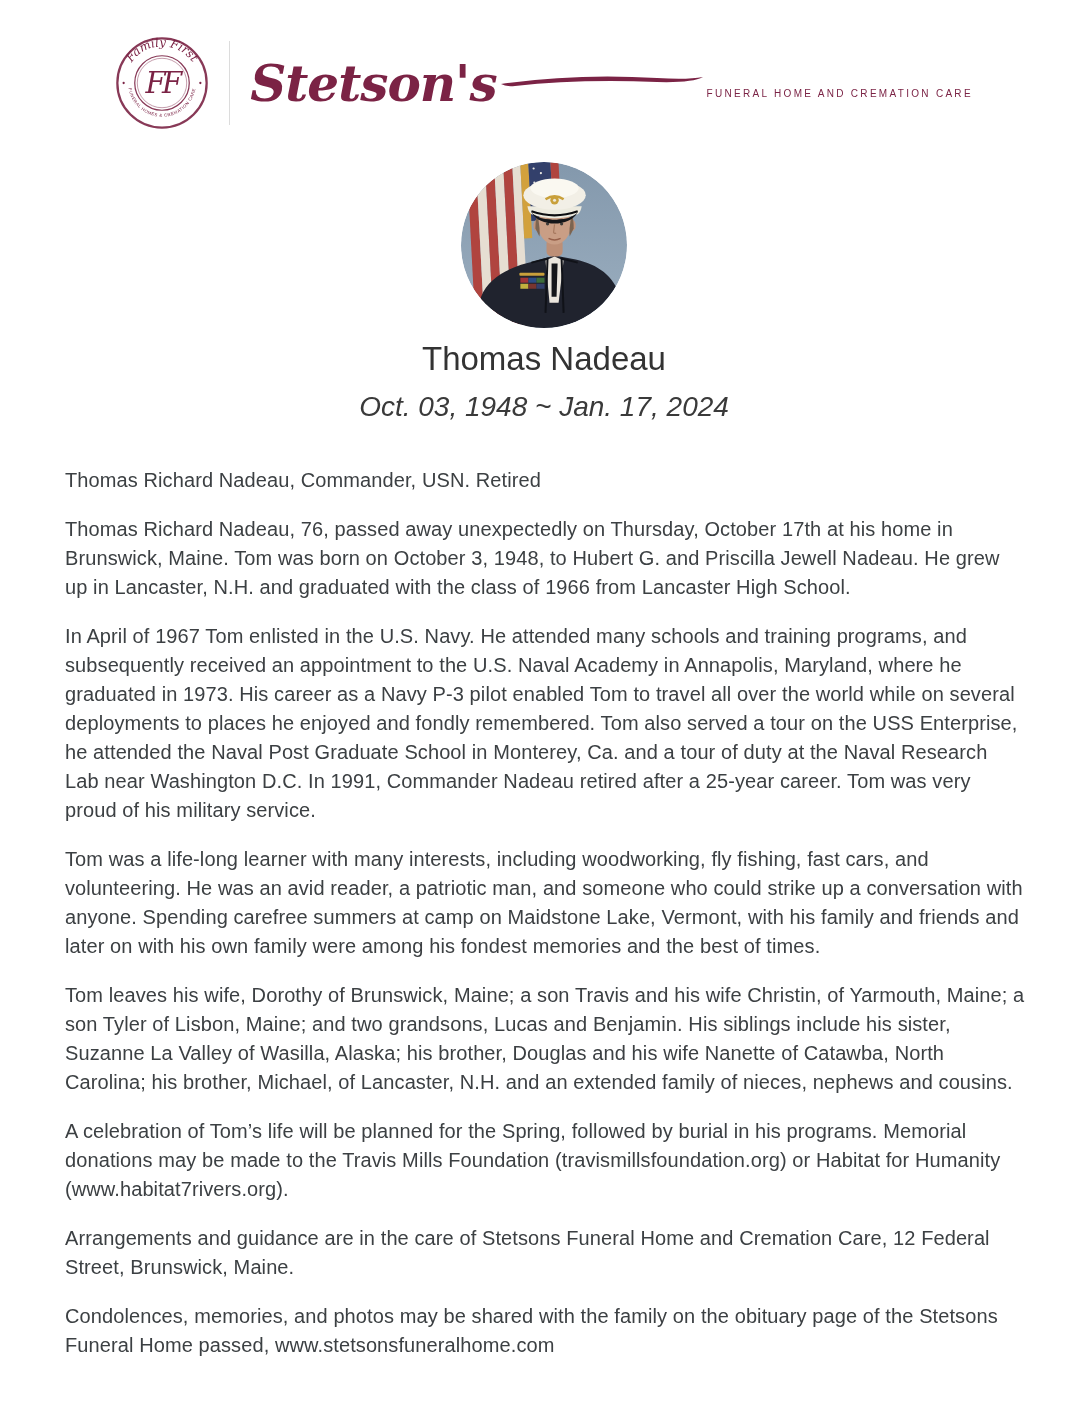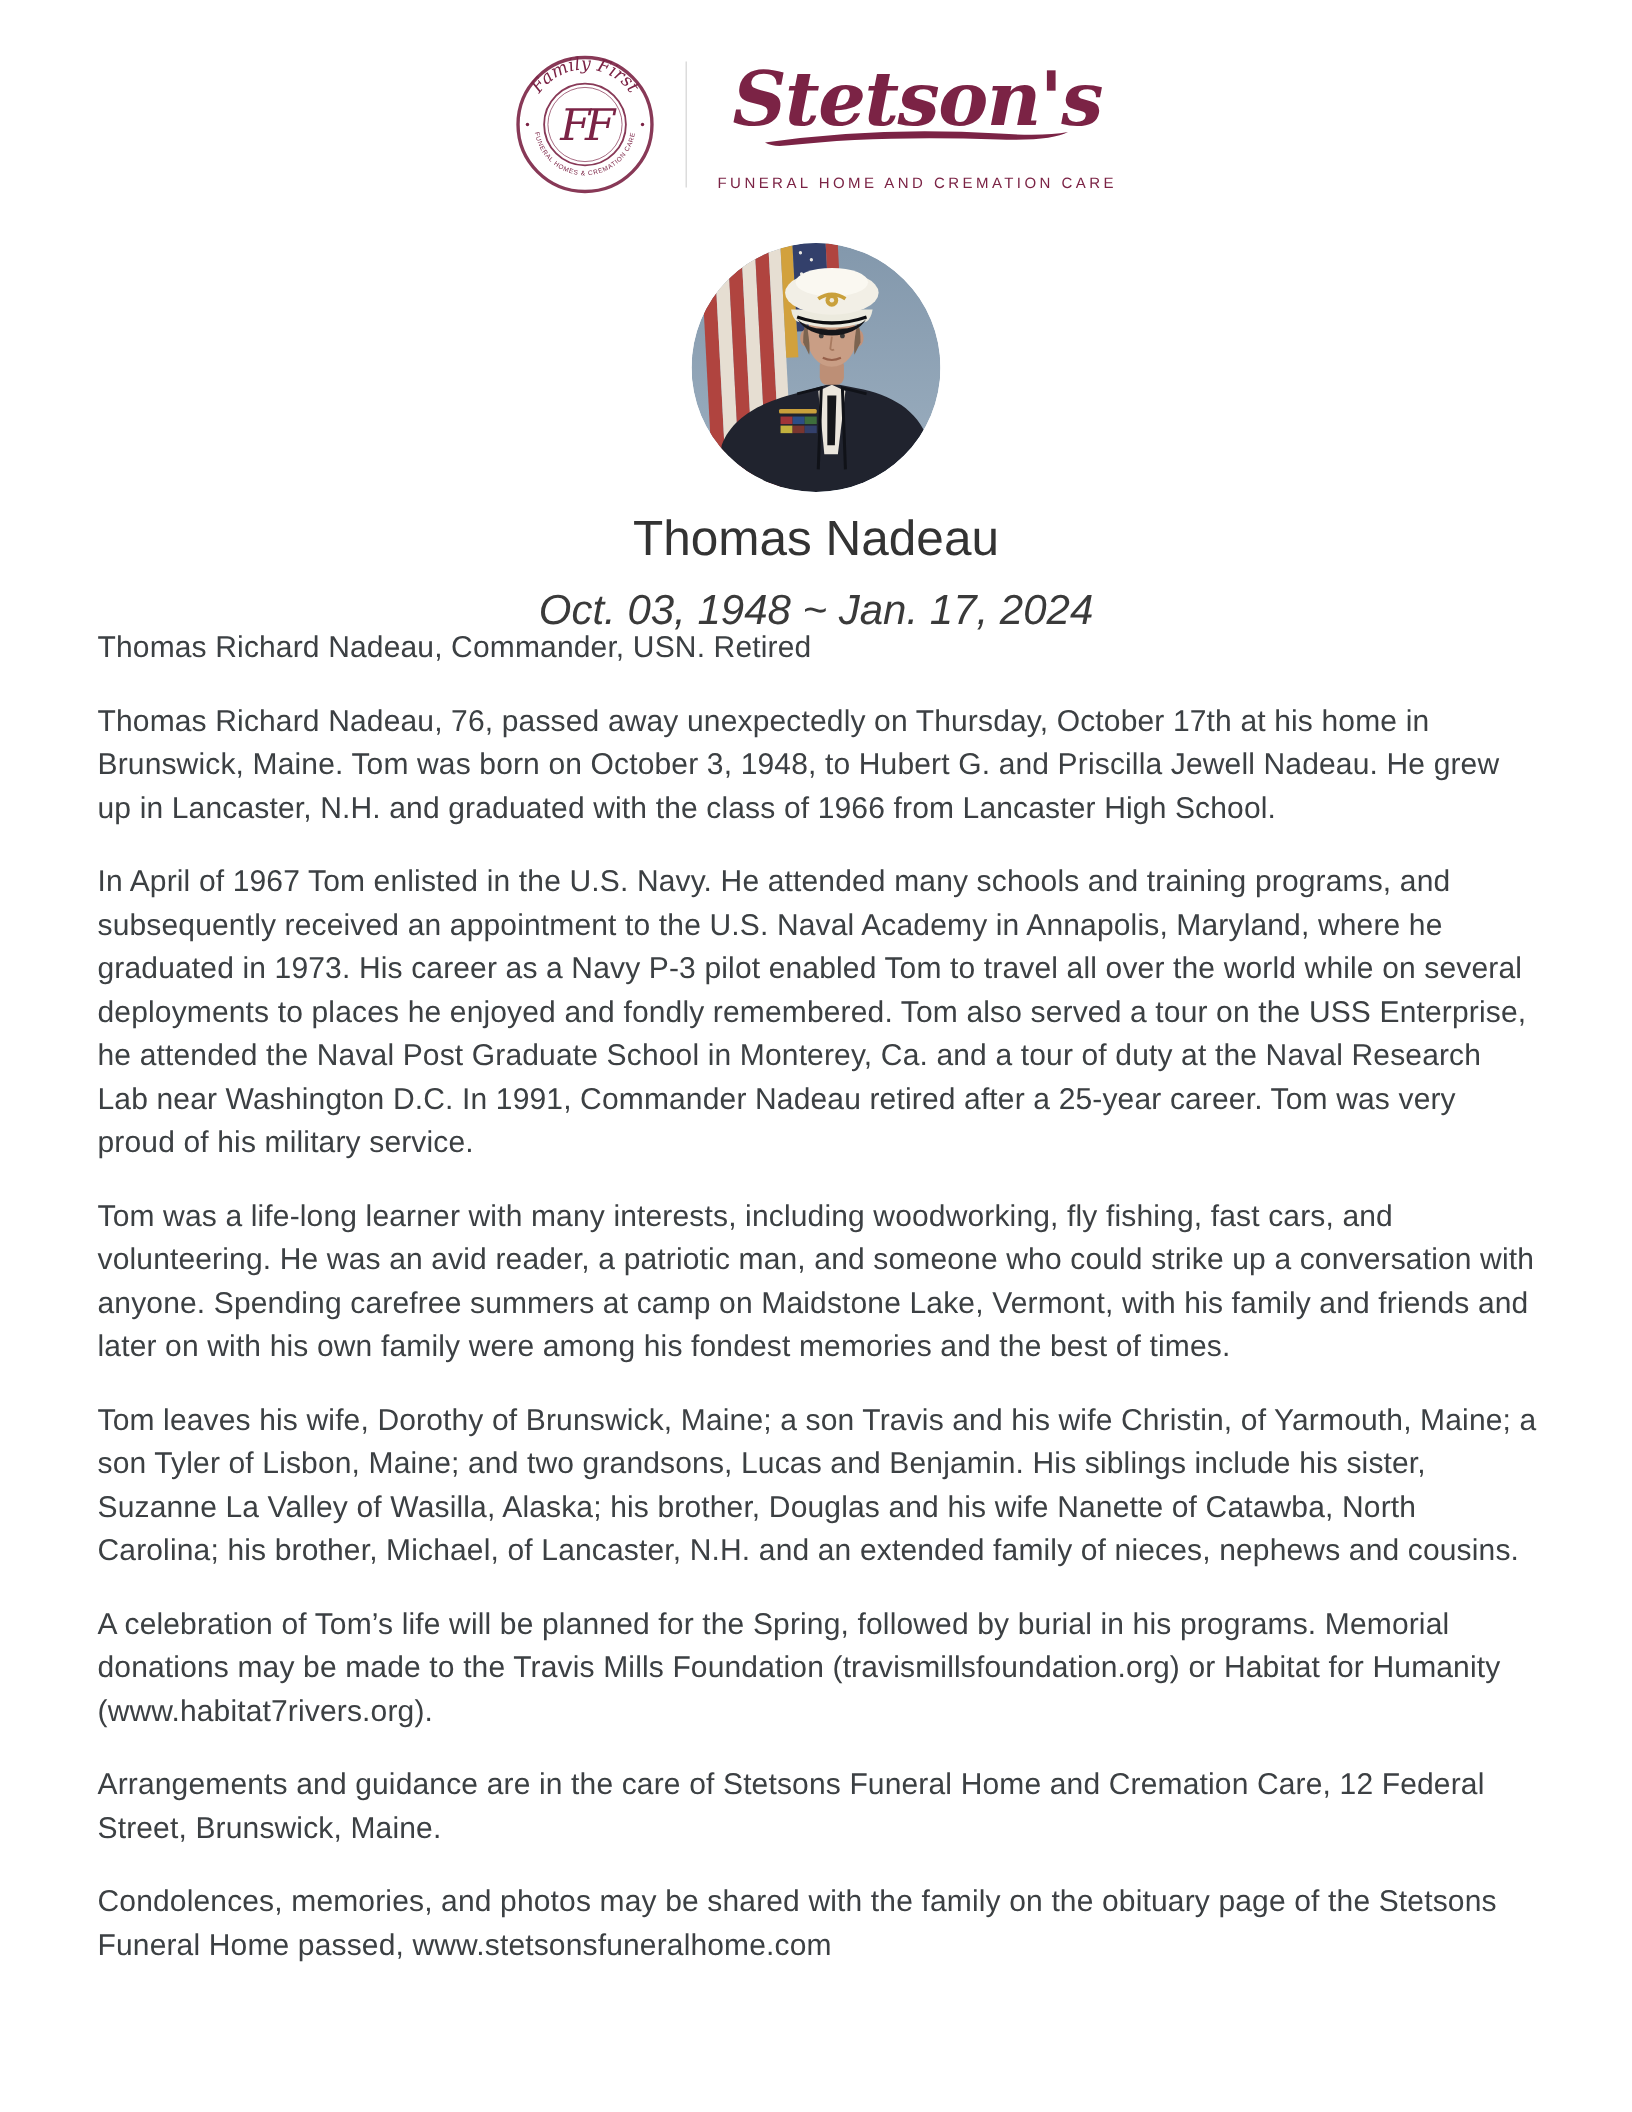--- a/index.html
+++ b/index.html
@@ -16,21 +16,21 @@
   }
 
   
   .header {
     position:absolute; top:36px; left:0; right:0;
     display:flex; justify-content:center; align-items:center; gap:20px;
   }
   .badge-wrap { width:94px; height:94px; flex:0 0 auto; }
   .badge-wrap svg { width:94px; height:94px; display:block; }
   .header-divider { width:1px; height:84px; background:#dcdcdc; flex:0 0 auto; }
-  .brand { display:flex; flex-direction:column; align-items:center; padding-top:2px; }
+  .brand { display:flex; flex-direction:row; align-items:center; padding-top:2px; }
   .brand-name {
     font-family:"DejaVu Serif", serif;
     font-style:italic; font-weight:bold;
     font-size:50px; line-height:1.05;
     color:var(--accent);
     letter-spacing:-1px;
   }
   .brand-swash { display:block; margin-top:-6px; }
   .brand-tagline {
     margin-top:19px;
@@ -57,21 +57,21 @@
   .obit-dates {
     position:absolute; top:390px; left:0; right:0;
     text-align:center;
     font-style:italic;
     font-size:28px; line-height:34px;
     color:#3a3a3a;
   }
 
   
   .obit-body {
-    position:absolute; top:418px; left:65px; width:960px;
+    position:absolute; top:466px; left:65px; width:960px;
   }
   .obit-body p {
     margin:0 0 20px 0;
     font-size:20px; line-height:29px;
     color:var(--ink);
     letter-spacing:0.1px;
   }
 </style>
 </head>
 <body>

